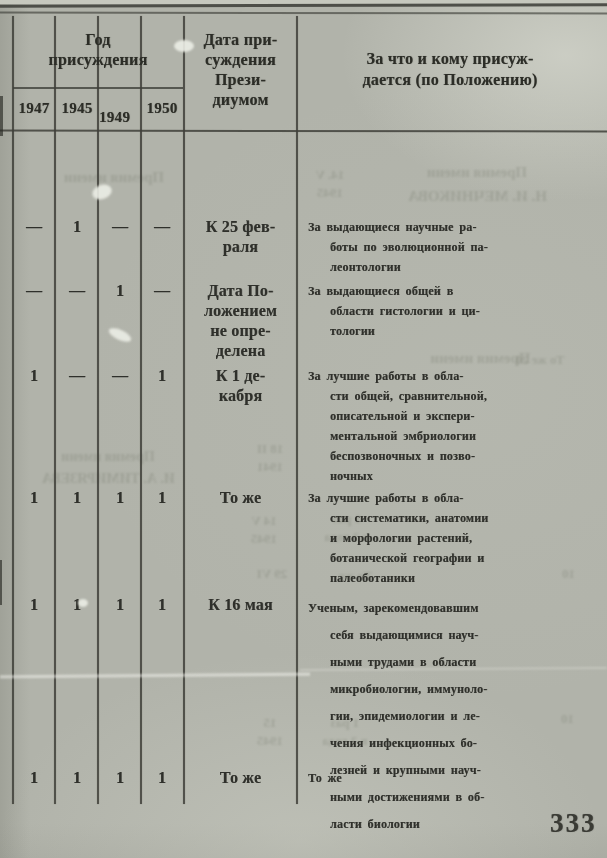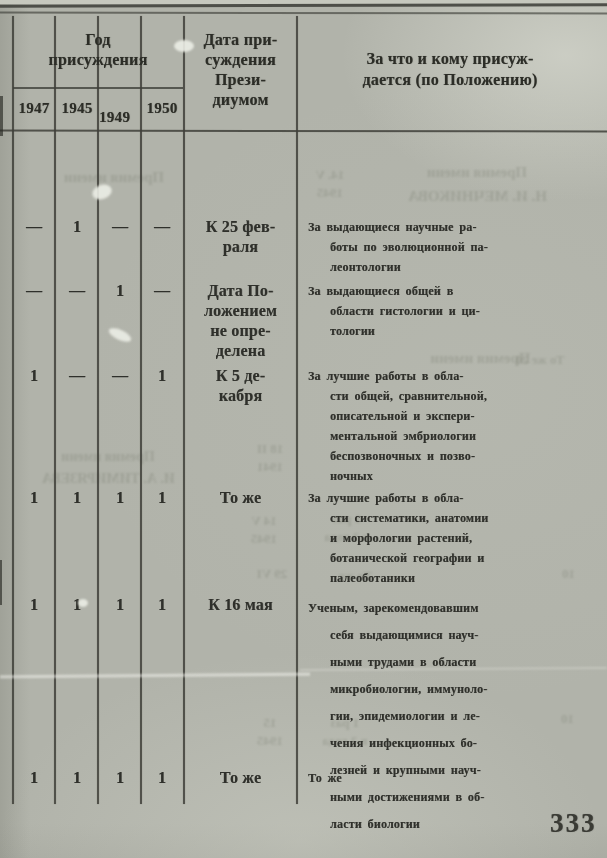--- a/index.html
+++ b/index.html
@@ -136,21 +136,21 @@
     <div class="desc" style="top:281px;">За выдающиеся общей в
 области гистологии и ци-
 тологии</div>
   </div>
 
   <div>
     <span class="ycell" style="left:13px;top:366px;width:42px;">1</span>
     <span class="ycell" style="left:56px;top:366px;width:42px;">—</span>
     <span class="ycell" style="left:99px;top:366px;width:42px;">—</span>
     <span class="ycell" style="left:141px;top:366px;width:42px;">1</span>
-    <div class="dcell" style="top:366px;">К 5 де-
+    <div class="dcell" style="top:366px;">К 1 де-
 кабря</div>
     <div class="desc" style="top:366px;">За лучшие работы в обла-
 сти общей, сравнительной,
 описательной и экспери-
 ментальной эмбриологии
 беспозвоночных и позво-
 ночных</div>
   </div>
 
   <div>

